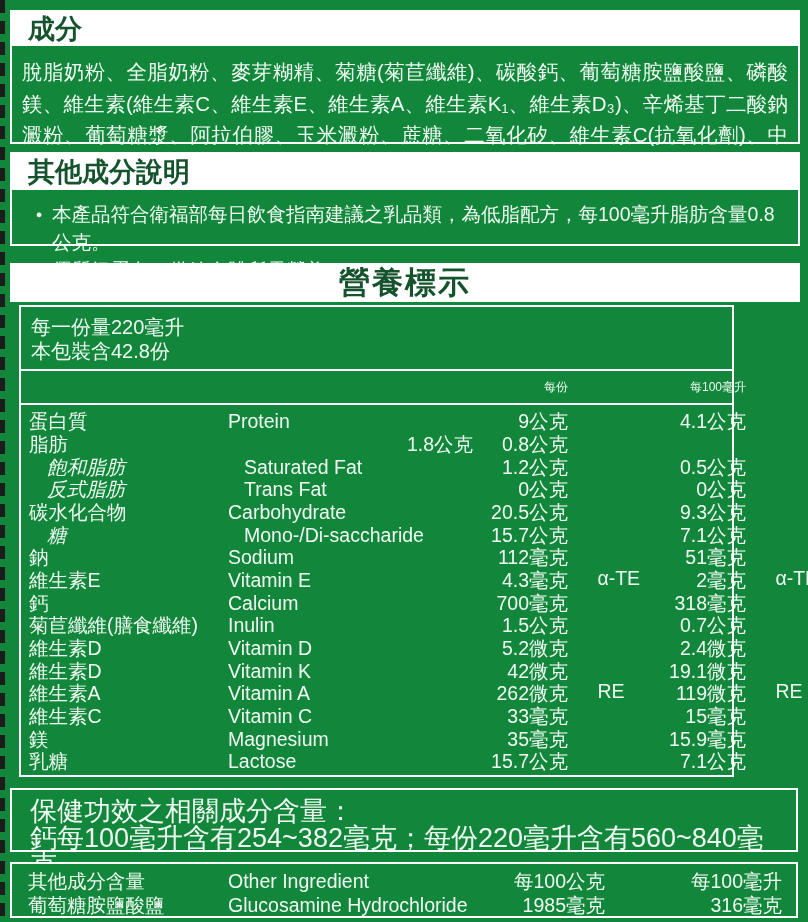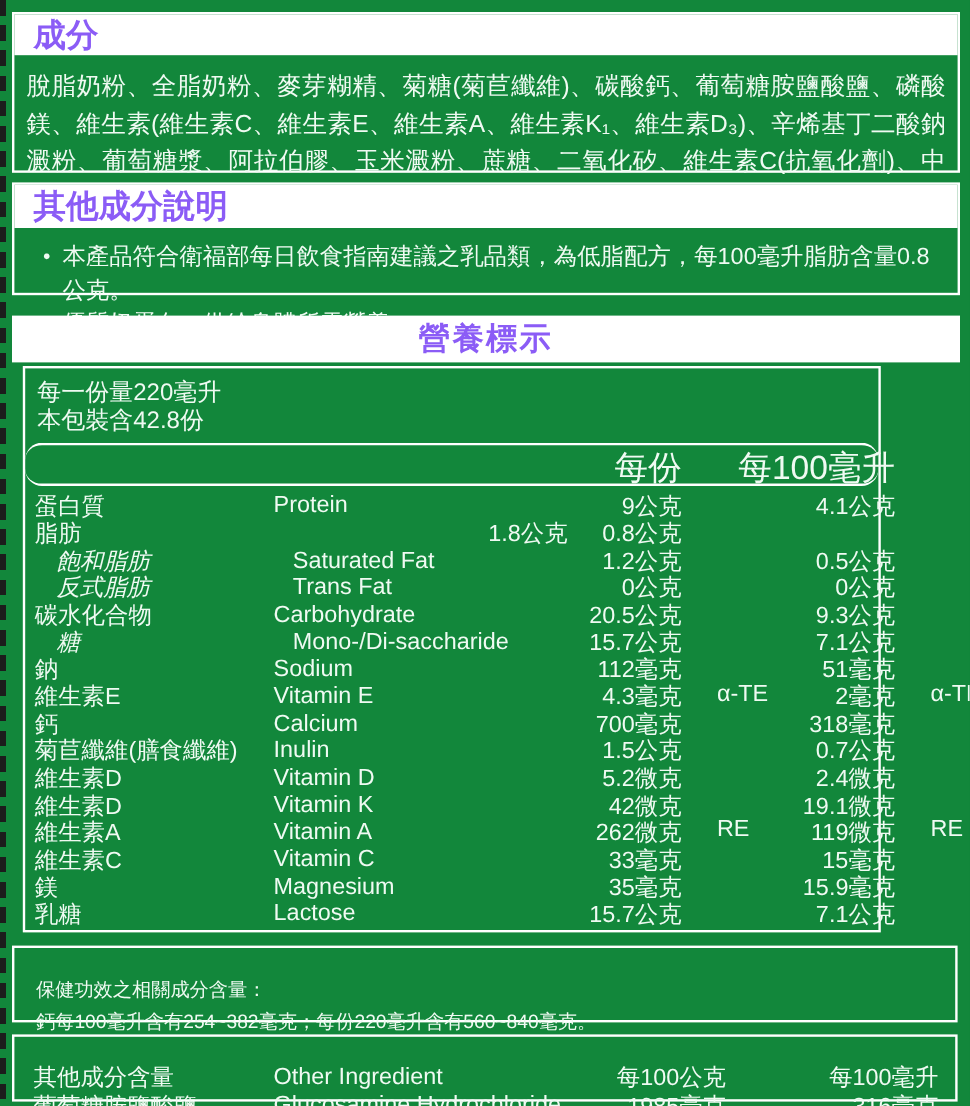--- a/index.html
+++ b/index.html
@@ -10,53 +10,53 @@
     color:#EFFAF2;
   }
   .perforation{
     position:absolute;left:0;top:0;width:5px;height:922px;
     background:repeating-linear-gradient(180deg,#1C1C1C 0 13px,transparent 13px 21px);
   }
   .abs{position:absolute;box-sizing:border-box;}
   
   .secbox{border:2px solid #FFFFFF;background:#12873B;}
   .band{
-    background:#FFFFFF;color:#8b5cf6;font-weight:bold;
+    background:#FFFFFF;color:#14532d;font-weight:bold;
     display:flex;align-items:center;box-sizing:border-box;
   }
   .band.title-left{padding-left:16px;font-size:27px;}
-  .band.title-center{justify-content:center;font-size:26px;letter-spacing:2px;}
+  .band.title-center{justify-content:center;font-size:31px;letter-spacing:2px;}
   
   .ing-body{padding:10px 10px 0 10px;font-size:20.5px;line-height:31.5px;text-align:justify;}
   .bullets{padding:10px 10px 0 14px;}
   .bullet-row{display:flex;align-items:flex-start;font-size:19.5px;line-height:28px;}
   .dot{width:26px;text-align:center;font-size:11px;line-height:28px;flex:0 0 26px;}
   
   .ntable{display:flex;flex-direction:column;}
   .serving{padding:8px 0 6px 10px;font-size:20px;line-height:24px;}
   .thead{
     border-top:2px solid #fff;border-bottom:2px solid #fff;
     display:grid;grid-template-columns:207px 245px 95px 178px auto;
-    height:32px;align-items:center;font-size:28px;border-radius:14px;
+    height:32px;align-items:center;font-size:12px;
   }
   .tbody{flex:1;display:flex;flex-direction:column;justify-content:space-around;padding:3px 0 4px 0;}
   .trow{
     display:grid;grid-template-columns:207px 245px 95px 178px auto;
     height:22.4px;align-items:center;font-size:19.5px;
   }
   .c1{padding-left:8px;white-space:nowrap;}
   .c2{white-space:nowrap;}
   .c3,.c4{text-align:right;position:relative;white-space:nowrap;}
   .sfx{position:absolute;left:100%;top:0;white-space:pre;margin-left:24px;}
   .indent .c1{padding-left:26px;font-style:italic;}
   .indent .c2{padding-left:16px;}
   
-  .claim{padding:22px 0 0 18px;font-size:16px;line-height:27px;}
-  
-  .obody{padding-top:20px;}
+  .claim{padding:8px 0 0 18px;font-size:27px;line-height:27px;}
+  
+  .obody{padding-top:4px;}
   .orow{
     display:grid;grid-template-columns:216px 245px 132px 177px auto;
     height:24px;align-items:center;font-size:19.5px;
   }
   .orow .c1{padding-left:16px;}
 </style>
 </head>
 <body>
 
 <div class="perforation"></div>

